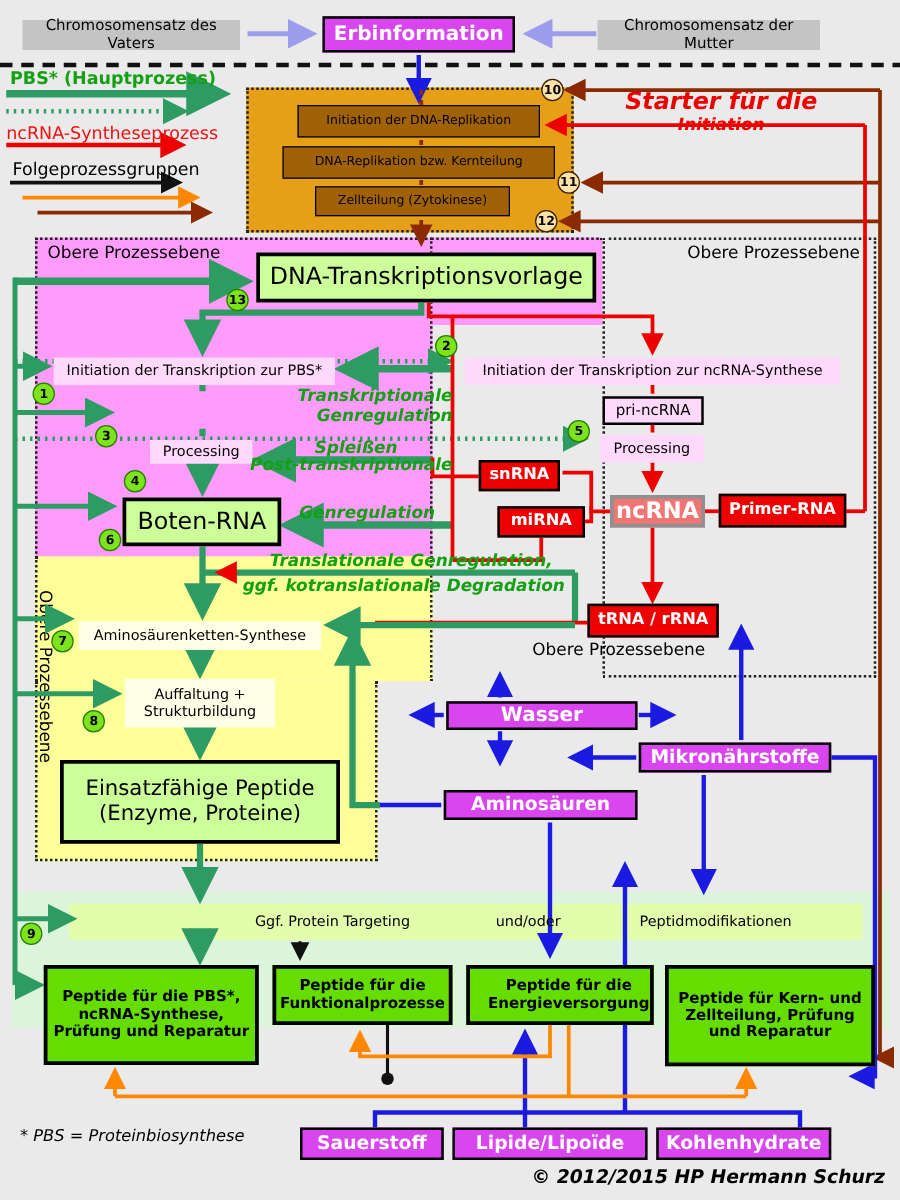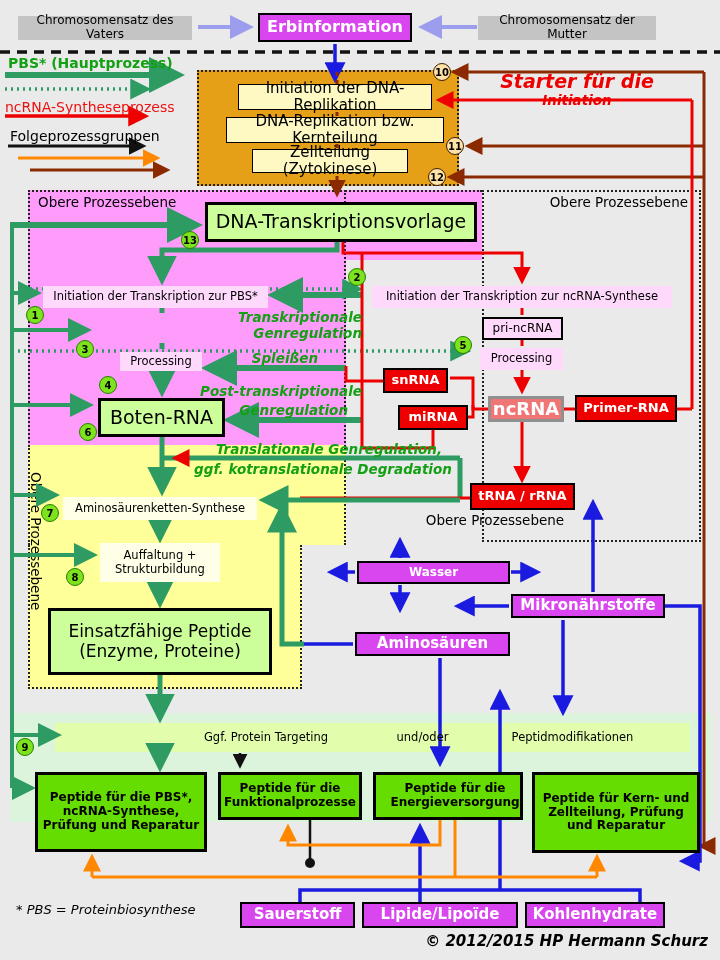--- a/index.html
+++ b/index.html
@@ -4,21 +4,21 @@
 <style>
   html,body{margin:0;padding:0;background:#cfcfcf;}
   #stage{position:relative;width:720px;height:960px;background:#EAEAEA;overflow:hidden;
          font-family:"DejaVu Sans","Liberation Sans",sans-serif;color:#000;}
   .region{position:absolute;}
   .dotted{border:2px dotted #222;}
   .box{position:absolute;display:flex;align-items:center;justify-content:center;
        text-align:center;line-height:1.15;box-sizing:border-box;}
   .graybox{background:#C4C4C4;font-size:12px;}
   .bluebox{background:#d946ef;border:2px solid #000;color:#fff;font-weight:bold;}
-  .orangebox{background:#fef9c3;border:1px solid #000;font-size:15px;}
+  .orangebox{background:#a16207;border:1px solid #000;font-size:10px;}
   .pinkbox{background:#FFD9FC;font-size:11.5px;}
   .greenbox{background:#CCFF99;border:3px solid #000;}
   .redbox{background:#EE0000;border:2px solid #000;color:#fff;font-weight:bold;font-size:13px;}
   .creambox{background:#FFFFE8;font-size:11.5px;}
   .pepbox{background:#66DD00;border:3px solid #000;font-weight:bold;font-size:12px;padding:2px;}
   .circle{position:absolute;width:18px;height:18px;border-radius:50%;box-sizing:border-box;
           display:flex;align-items:center;justify-content:center;font-size:10px;font-weight:bold;z-index:8;}
   .circle.green{background:#7CE31C;border:1.5px solid #267F00;}
   .circle.tan{background:#FFE2A8;border:1.5px solid #3a2000;}
   .lbl{position:absolute;white-space:nowrap;}
@@ -179,36 +179,36 @@
   <div class="box pinkbox z6" style="left:43px;top:286px;width:225px;height:22px;">Initiation  der  Transkription  zur  PBS*</div>
   <div class="box pinkbox z6" style="left:120px;top:352px;width:82px;height:19px;">Processing</div>
   <div class="box greenbox z6" style="left:98px;top:398px;width:127px;height:39px;font-size:19px;">Boten-RNA</div>
   <div class="box pinkbox z6" style="left:372px;top:286px;width:300px;height:22px;">Initiation  der  Transkription  zur  ncRNA-Synthese</div>
   <div class="box pinkbox z6" style="left:482px;top:317px;width:81px;height:23px;border:2px solid #000;font-size:12px;">pri-ncRNA</div>
   <div class="box pinkbox z6" style="left:480px;top:348px;width:83px;height:22px;">Processing</div>
 
   <div class="lbl greenreg z6" style="left:236px;top:309px;width:126px;text-align:right;">Transkriptionale</div>
   <div class="lbl greenreg z6" style="left:236px;top:325px;width:126px;text-align:right;">Genregulation</div>
   <div class="lbl greenreg z6" style="left:228px;top:350px;width:90px;text-align:right;">Spleißen</div>
-  <div class="lbl greenreg z6" style="left:198px;top:383px;width:164px;text-align:right;font-style:italic;">Post-transkriptionale</div>
+  <div class="lbl greenreg z6" style="left:198px;top:364px;width:164px;text-align:right;font-style:italic;">Post-transkriptionale</div>
   <div class="lbl greenreg z6" style="left:232px;top:402px;width:116px;text-align:right;">Genregulation</div>
   <div class="lbl greenreg z6" style="left:200px;top:441px;width:258px;text-align:center;">Translationale Genregulation,</div>
   <div class="lbl greenreg z6" style="left:192px;top:461px;width:262px;text-align:center;">ggf. kotranslationale Degradation</div>
 
   <div class="box redbox z6" style="left:383px;top:368px;width:65px;height:25px;">snRNA</div>
   <div class="box redbox z6" style="left:398px;top:405px;width:70px;height:25px;">miRNA</div>
   <div class="box z6" style="left:488px;top:396px;width:76px;height:26px;background:#F07575;border:3px solid #909090;color:#fff;font-weight:bold;font-size:18px;">ncRNA</div>
   <div class="box redbox z6" style="left:575px;top:395px;width:102px;height:27px;">Primer-RNA</div>
   <div class="box redbox z6" style="left:470px;top:483px;width:105px;height:27px;">tRNA  /  rRNA</div>
 
   <div class="box creambox z6" style="left:63px;top:497px;width:194px;height:23px;">Aminosäurenketten-Synthese</div>
   <div class="box creambox z6" style="left:100px;top:543px;width:120px;height:39px;white-space:normal;padding:2px;">Auffaltung  + Strukturbildung</div>
   <div class="box greenbox z6" style="left:48px;top:608px;width:224px;height:67px;font-size:17px;white-space:normal;padding:2px;">Einsatzfähige Peptide (Enzyme, Proteine)</div>
 
-  <div class="box bluebox z6" style="left:357px;top:561px;width:153px;height:23px;font-size:12px;">Wasser</div>
+  <div class="box bluebox z6" style="left:357px;top:561px;width:153px;height:23px;font-size:16px;">Wasser</div>
   <div class="box bluebox z6" style="left:511px;top:594px;width:154px;height:24px;font-size:15px;">Mikronährstoffe</div>
   <div class="box bluebox z6" style="left:355px;top:632px;width:155px;height:24px;font-size:15px;">Aminosäuren</div>
 
   <div class="lbl z6" style="left:175px;top:730px;width:182px;text-align:center;font-size:11.5px;">Ggf.  Protein Targeting</div>
   <div class="lbl z6" style="left:385px;top:730px;width:75px;text-align:center;font-size:11.5px;">und/oder</div>
   <div class="lbl z6" style="left:490px;top:730px;width:165px;text-align:center;font-size:11.5px;">Peptidmodifikationen</div>
 
   <div class="box pepbox z6" style="left:35px;top:772px;width:172px;height:80px;white-space:normal;">Peptide für die PBS*, ncRNA-Synthese, Prüfung und Reparatur</div>
   <div class="box pepbox z6" style="left:218px;top:772px;width:144px;height:48px;white-space:normal;">Peptide für die Funktionalprozesse</div>
   <div class="box pepbox z6" style="left:373px;top:772px;width:150px;height:48px;white-space:normal;padding-left:16px;">Peptide für die Energieversorgung</div>

